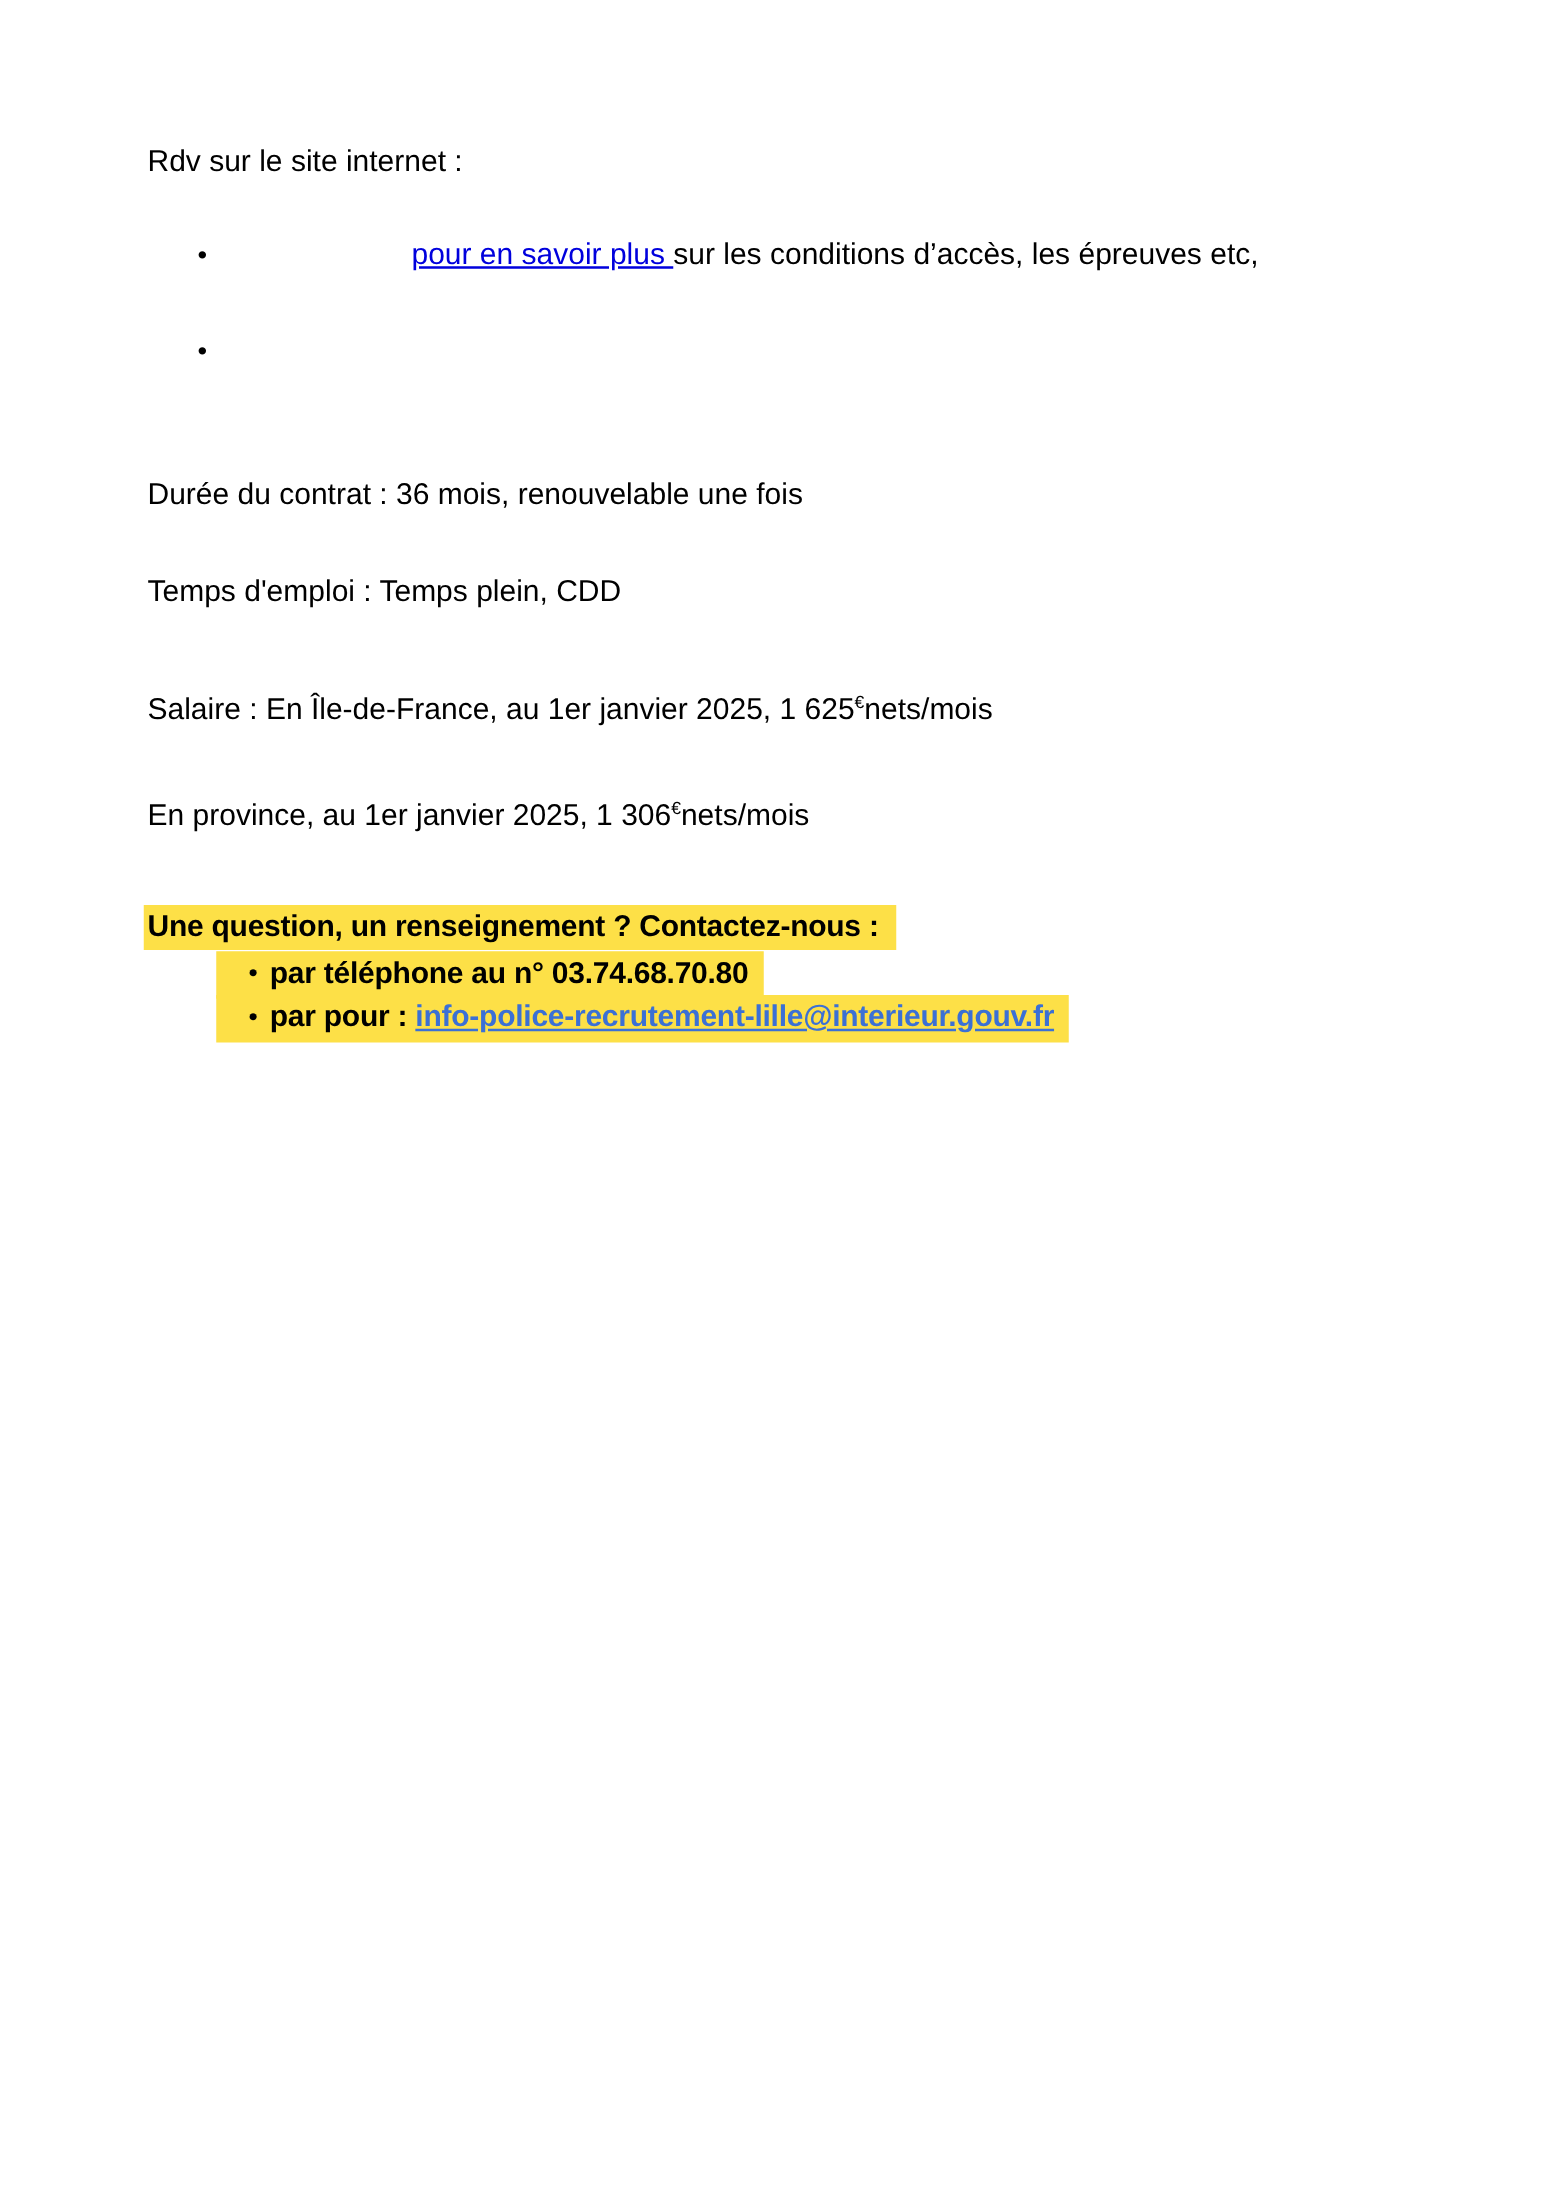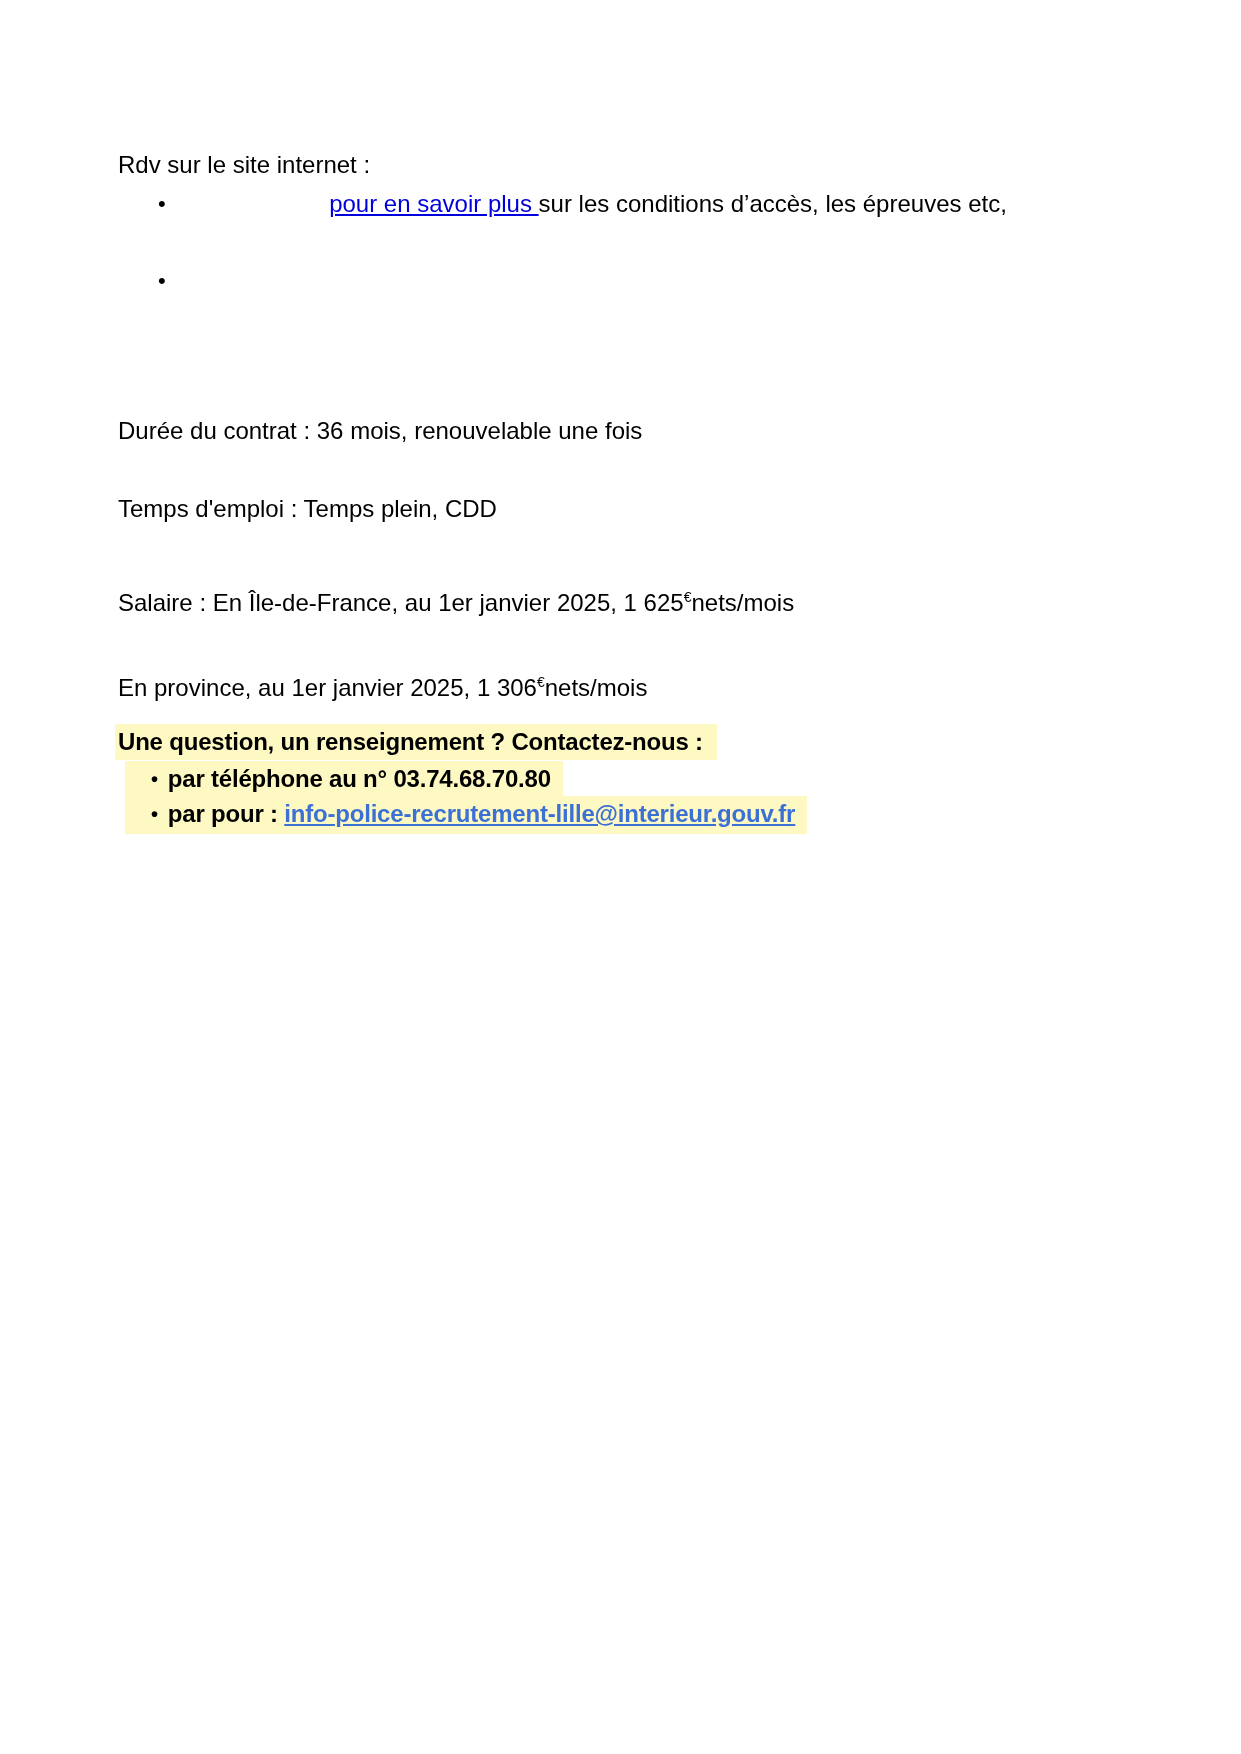--- a/index.html
+++ b/index.html
@@ -15,21 +15,20 @@
     font-family: "Liberation Sans", sans-serif;
     font-size: 24px;
     color: #000000;
     overflow: hidden;
   }
   .line {
     position: absolute;
     left: 118px;
     line-height: 34px;
     white-space: nowrap;
-    margin-top: 35px;
   }
   .bullet-dot {
     position: absolute;
     left: 158px;
     line-height: 34px;
     font-size: 22px;
   }
   .bullet-text {
     position: absolute;
     left: 194px;
@@ -48,31 +47,32 @@
     line-height: 0;
     vertical-align: super;
     letter-spacing: 0;
   }
   .hl-line {
     position: absolute;
     white-space: nowrap;
   }
   .hl {
     display: inline-block;
-    background: #fef9c3;
+    background: #fde047;
     font-weight: 700;
     font-size: 24px;
     line-height: 33px;
     letter-spacing: -0.2px;
   }
   .hl-heading {
     padding: 1px 14px 2px 3px;
   }
   .hl-item {
     padding: 1px 12px 2px 26px;
+    margin-left: 48px;
   }
   .hl-bullet {
     display: inline-block;
     font-size: 20px;
     margin-right: 10px;
     transform: translateY(-1px);
   }
   a.email-link {
     color: #3B70D5;
     font-weight: 700;

